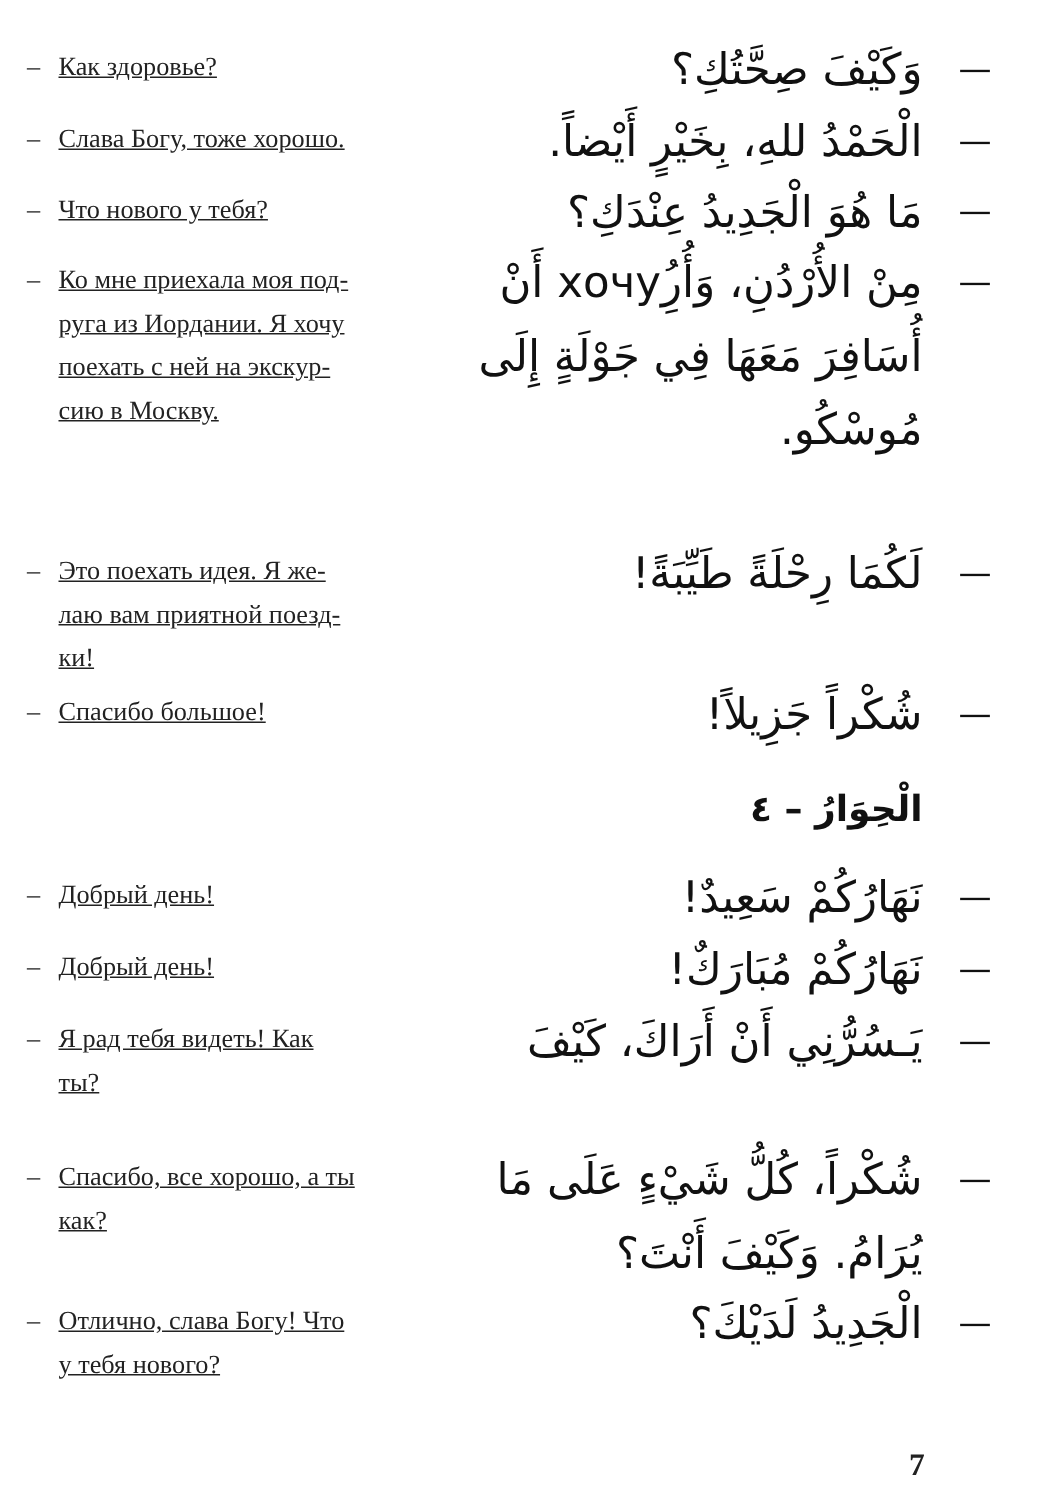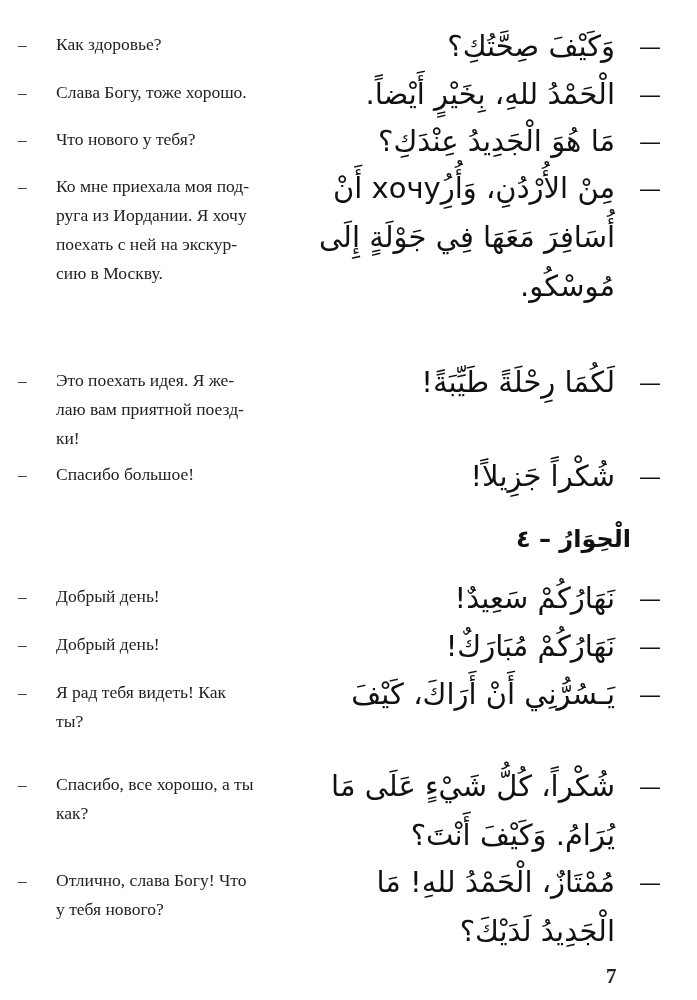--- a/index.html
+++ b/index.html
@@ -35,22 +35,23 @@
     }
     .ru .dash {
       position: absolute;
       left: 0;
       top: 0;
       width: 14px;
       text-align: left;
     }
     .ru .text {
       display: block;
-      margin-left: 38px;
+      margin-left: 21px;
       white-space: pre-line;
+      text-decoration: underline;
     }
     .ar {
       position: absolute;
       right: 82px;
       width: 300px;
       direction: rtl;
       text-align: right;
       font-family: "DejaVu Sans", sans-serif;
       font-size: 29px;
       line-height: 49px;
@@ -64,21 +65,21 @@
       font-family: "DejaVu Sans", sans-serif;
       font-size: 22px;
       color: #111;
     }
     .ar .ar-line {
       display: block;
       white-space: nowrap;
     }
     .heading {
       position: absolute;
-      right: 66px;
+      right: 82px;
       top: 525px;
       direction: rtl;
       font-family: "DejaVu Sans", sans-serif;
       font-weight: bold;
       font-size: 24px;
       color: #111;
     }
     .page-number {
       position: absolute;
       left: 606px;
@@ -217,19 +218,18 @@
   </div>
 
   <div class="row" style="top:858px;">
     <div class="ru" style="top:8px;">
       <span class="dash">–</span>
       <span class="text">Отлично, слава Богу! Что
 у тебя нового?</span>
     </div>
     <div class="ar" style="top:0;">
       <span class="ar-dash">—</span>
-      <span class="ar-line">مُمْتَازٌ، الْحَمْدُ للهِ! مَا</span>
       <span class="ar-line">الْجَدِيدُ لَدَيْكَ؟</span>
     </div>
   </div>
 
   <div class="page-number">7</div>
 </div>
 
 </body></html>

